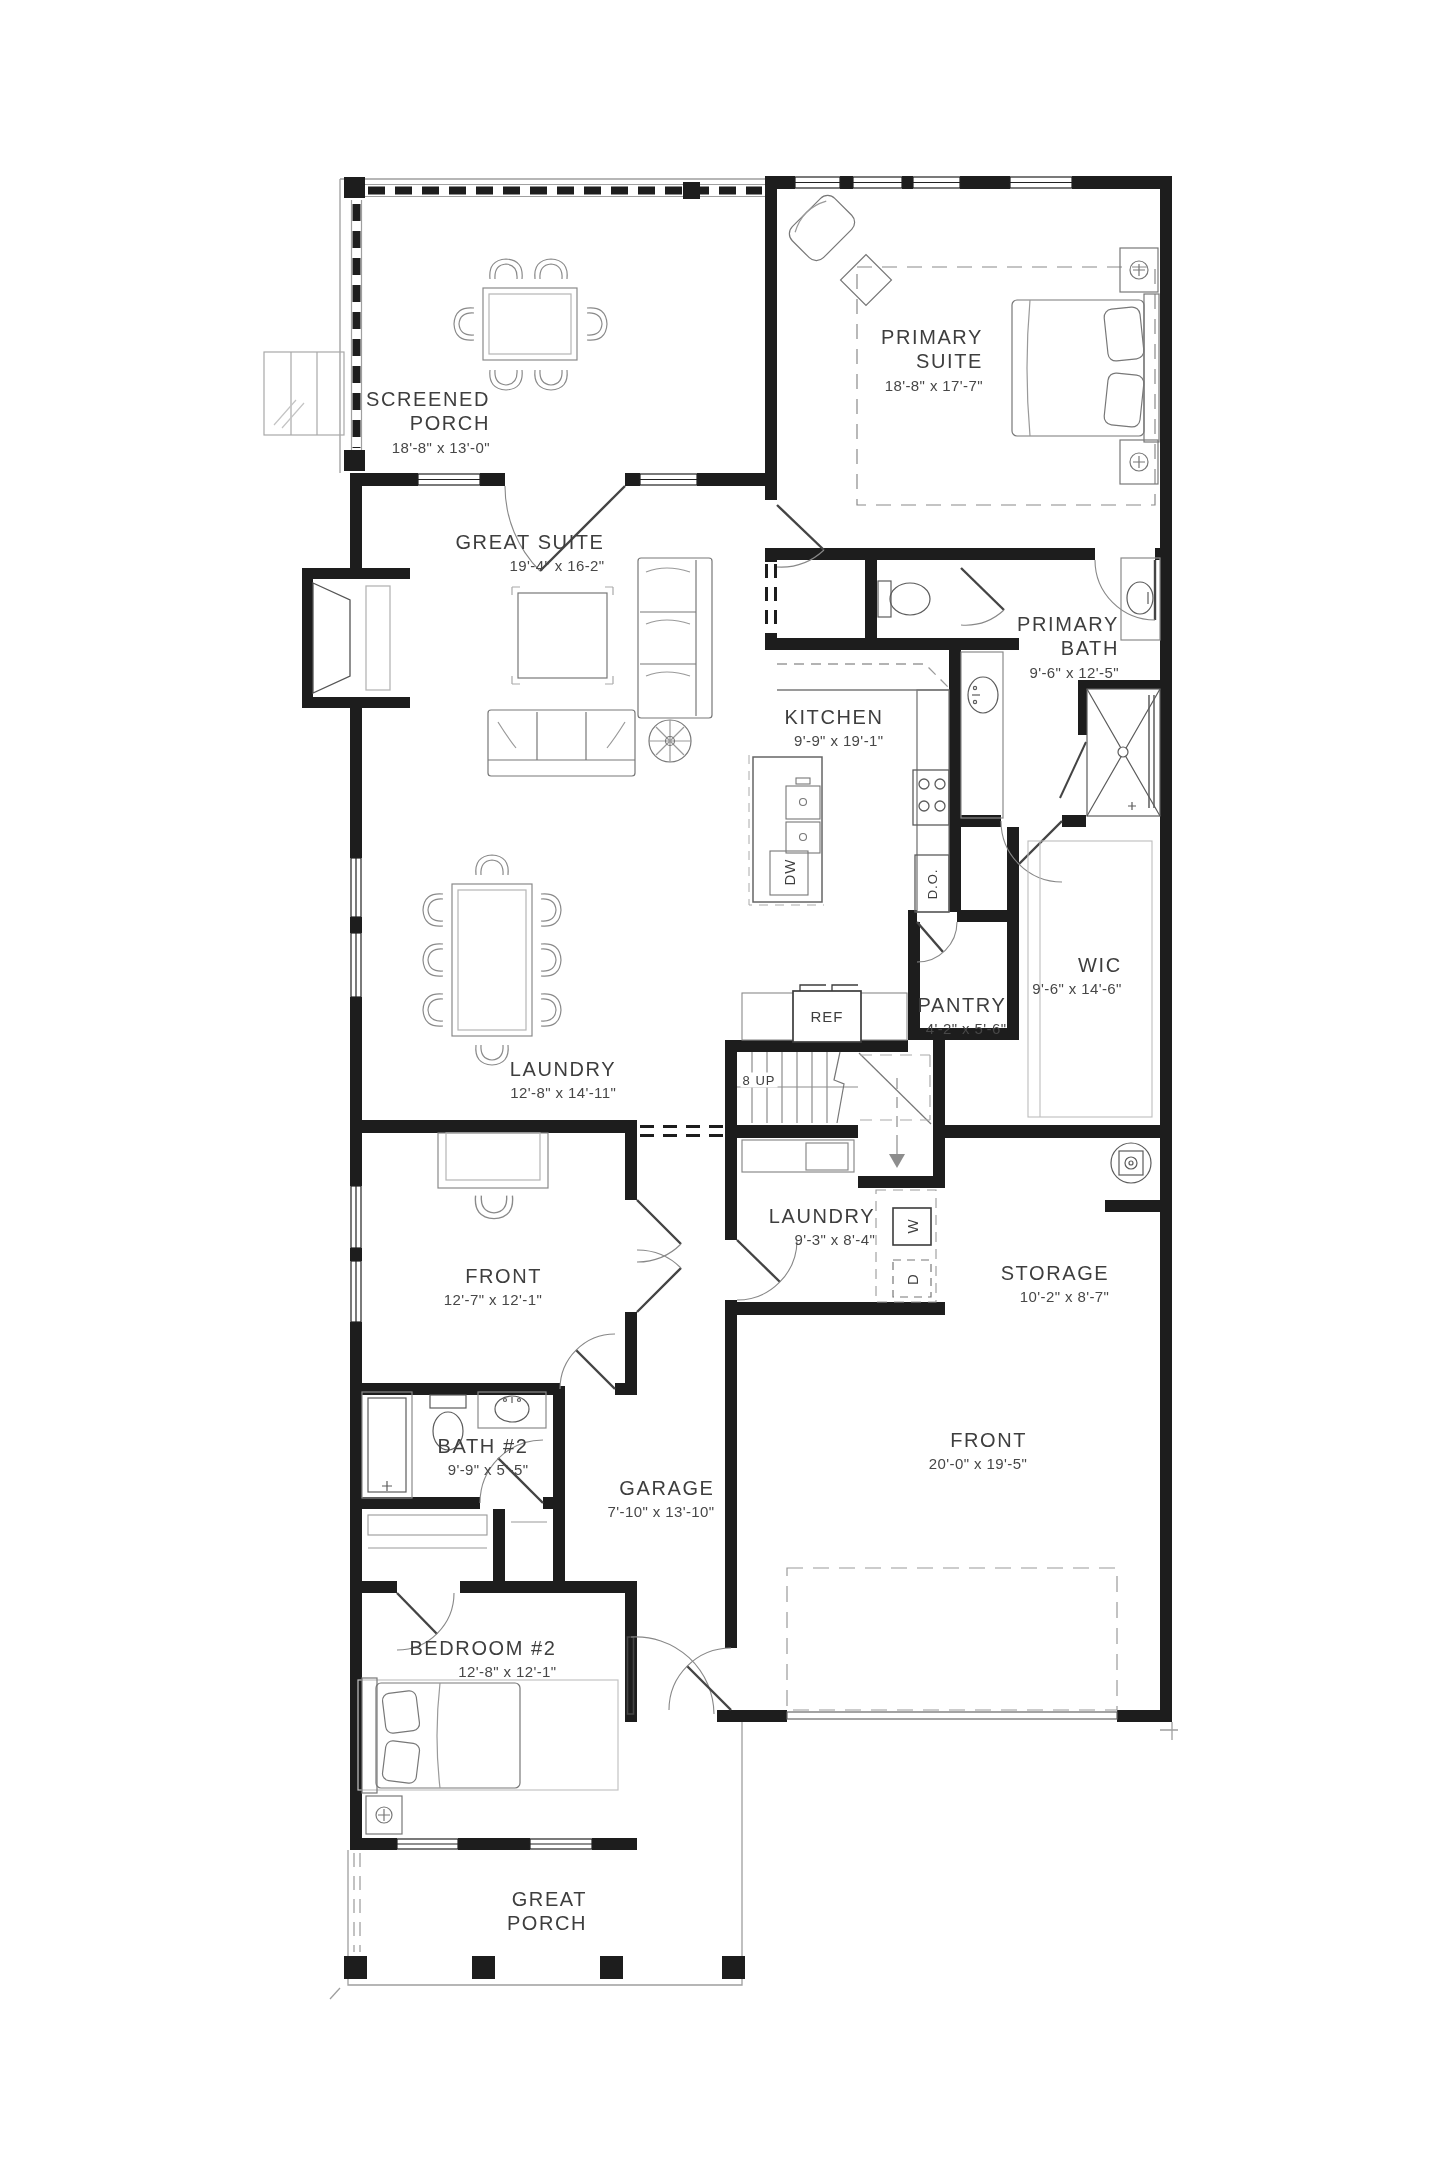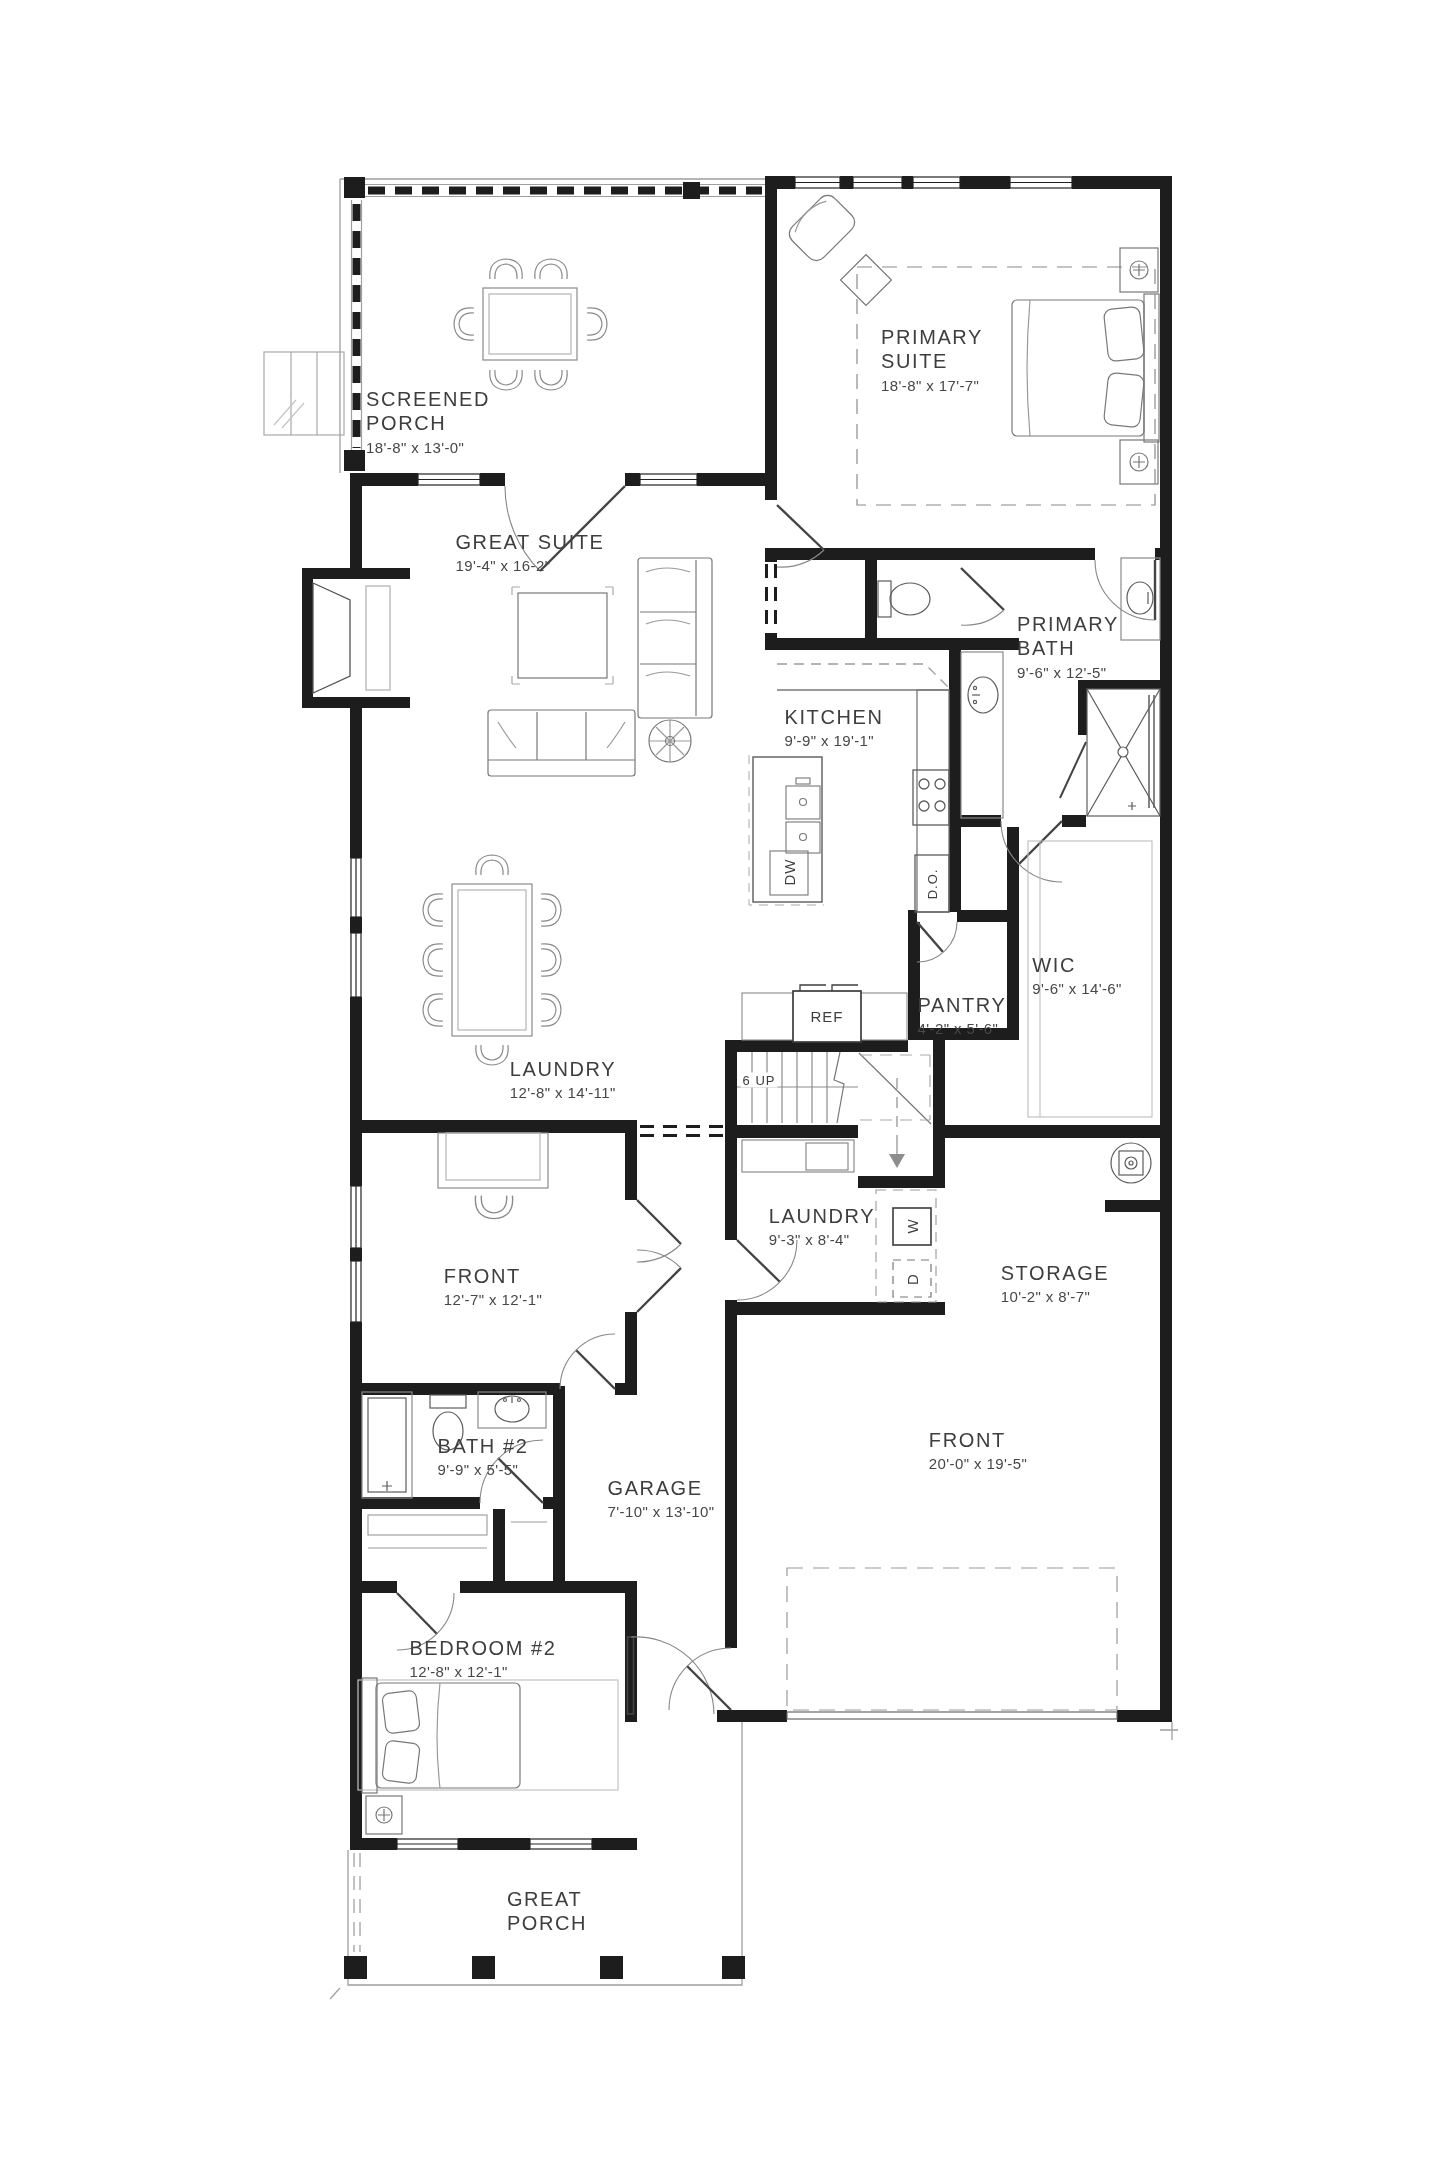--- a/index.html
+++ b/index.html
@@ -1,19 +1,19 @@
 <!DOCTYPE html>
 <html><head>
 <meta charset="utf-8">
 <style>
   html,body{margin:0;padding:0;background:#ffffff;}
   #stage{position:relative;width:1440px;height:2160px;background:#fff;overflow:hidden;
          font-family:"Liberation Sans",sans-serif;}
   #plan-svg{position:absolute;left:0;top:0;}
-  .room-label{position:absolute;transform:translate(-50%,-50%);text-align:left;
+  .room-label{position:absolute;transform:translate(-50%,-50%);text-align:right;
     color:#3e3e3e;line-height:1.22;letter-spacing:1.6px;font-size:20px;white-space:nowrap;}
   .room-label .rn{display:block;}
   .room-label .rd{display:block;font-size:15px;letter-spacing:.4px;margin-top:3px;color:#474747;}
   .feat{position:absolute;transform:translate(-50%,-50%);color:#3e3e3e;font-size:15px;
     letter-spacing:1px;background:#fff;padding:0 2px;white-space:nowrap;}
   .feat.rot{transform:translate(-50%,-50%) rotate(-90deg);}
   .feat.sm{font-size:13px;}
 </style>
 </head>
 <body>
@@ -563,19 +563,19 @@
 <div class="room-label" style="left:483px;top:1659px">
       <span class="rn">BEDROOM #2</span>
       <span class="rd">12'-8" x 12'-1"</span>
     </div>
 <div class="room-label" style="left:547px;top:1911px">
       <span class="rn">GREAT</span>
       <span class="rn">PORCH</span>
     </div>
 
 <div class="feat" style="left:827px;top:1016px">REF</div>
-<div class="feat sm" style="left:759px;top:1080px">6 UP</div>
+<div class="feat sm" style="left:759px;top:1080px">8 UP</div>
 <div class="feat rot" style="left:789px;top:872px">DW</div>
 <div class="feat rot sm" style="left:932px;top:884px">D.O.</div>
 <div class="feat rot" style="left:912px;top:1226px">W</div>
 <div class="feat rot" style="left:912px;top:1279px">D</div>
 
 </div>
 
 </body></html>

